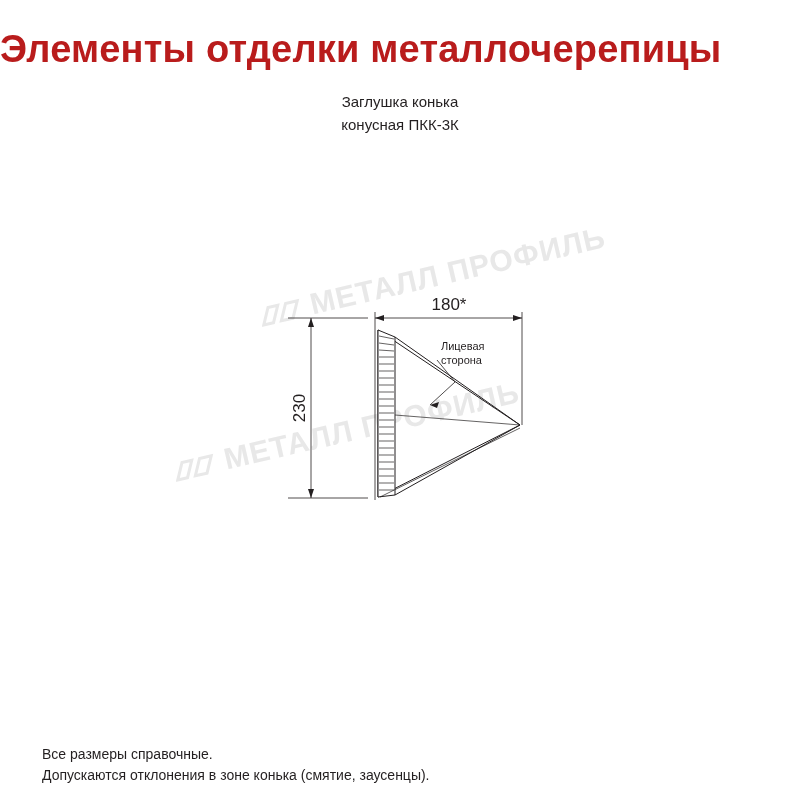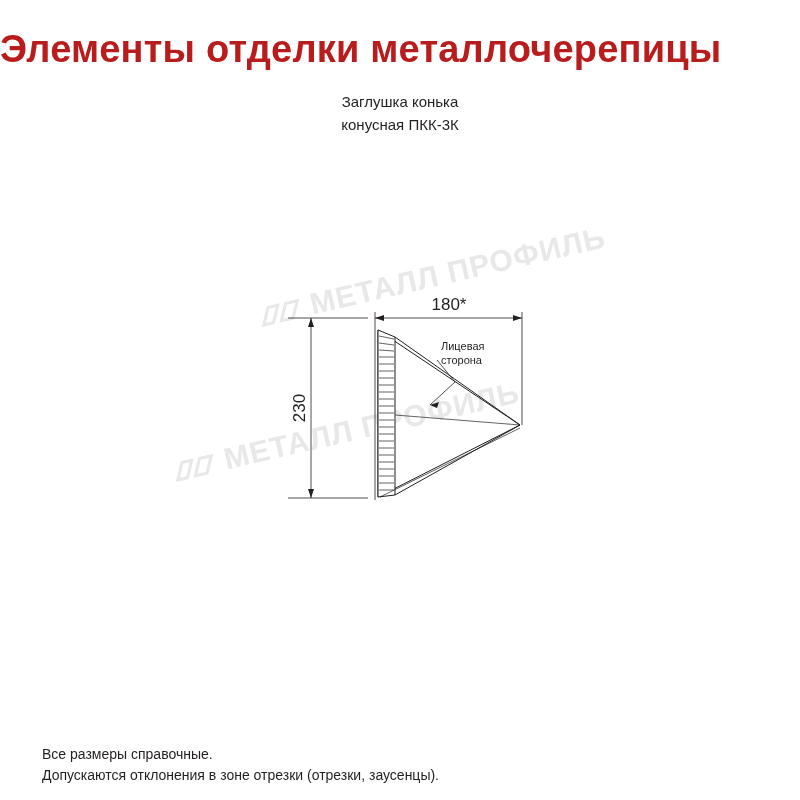--- a/index.html
+++ b/index.html
@@ -210,16 +210,16 @@
         <path d="M430 205 L439 202 L437 208 Z" fill="#231f20"></path>
         <text class="small-text" x="441" y="150">Лицевая</text>
         <text class="small-text" x="441" y="164">сторона</text>
       </g>
 
     </svg>
   </div>
 
   <div class="footer">
     <div>Все размеры справочные.</div>
-    <div>Допускаются отклонения в зоне отрезки (отрезки, заусенцы).</div>
+    <div>Допускаются отклонения в зоне конька (смятие, заусенцы).</div>
   </div>
 
 </div>
 
 </body></html>

